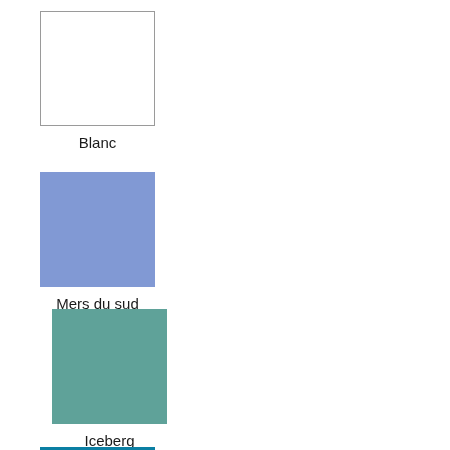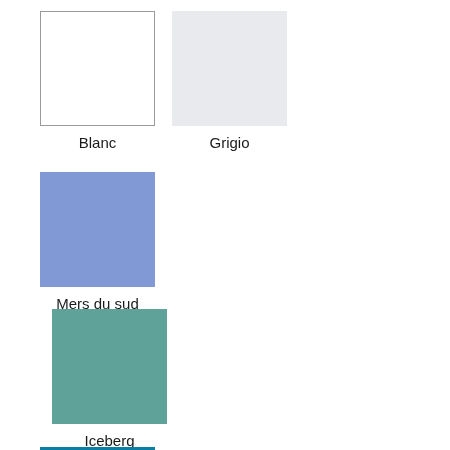--- a/index.html
+++ b/index.html
@@ -76,24 +76,20 @@
 <div id="swatch-grid">
 
   <div class="swatch-row row-1">
 
     <div class="swatch-cell">
       <span class="swatch-chip bordered" style="background-color: rgb(255, 255, 255);"></span>
       <span class="swatch-label">Blanc</span>
     </div>
 
 
-    <div class="swatch-cell">
-      <span class="swatch-chip" style="background-color: rgb(232, 234, 238);"></span>
-      <span class="swatch-label">Grigio</span>
-    </div>
 
   </div>
 
   <div class="swatch-row row-2">
 
     <div class="swatch-cell">
       <span class="swatch-chip" style="background-color: rgb(129, 153, 212);"></span>
       <span class="swatch-label">Mers du sud</span>
     </div>
 

